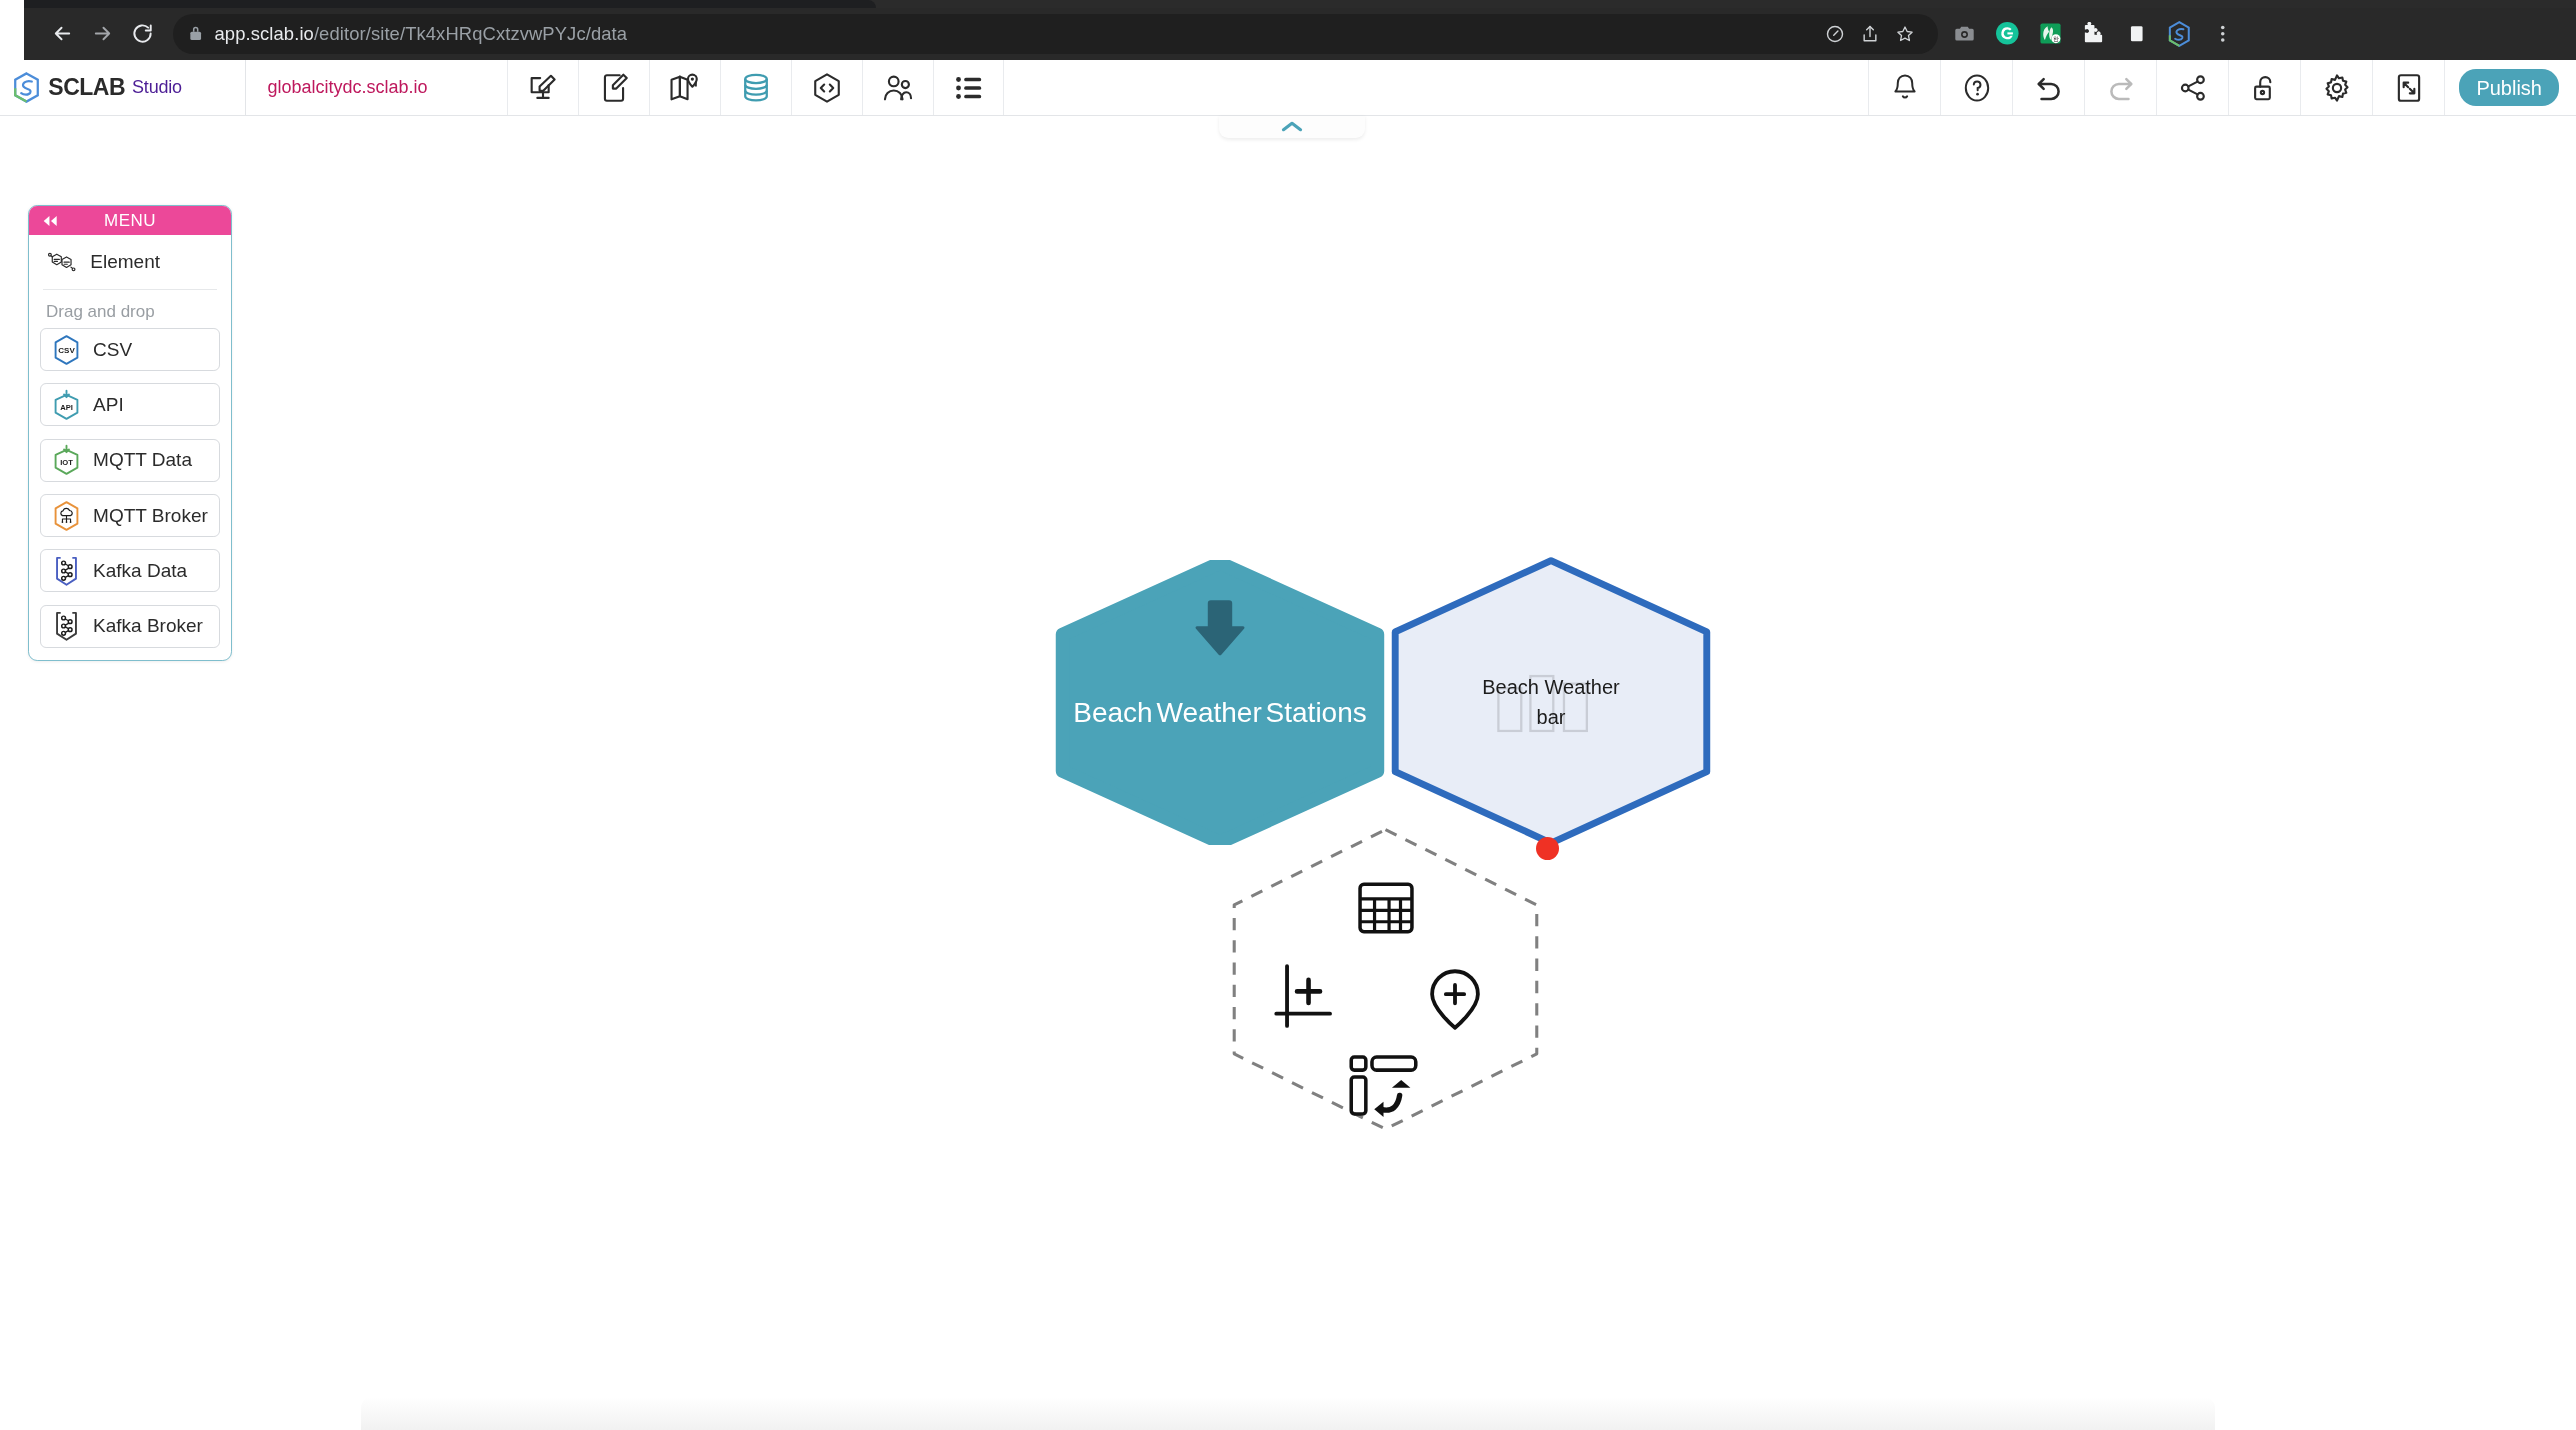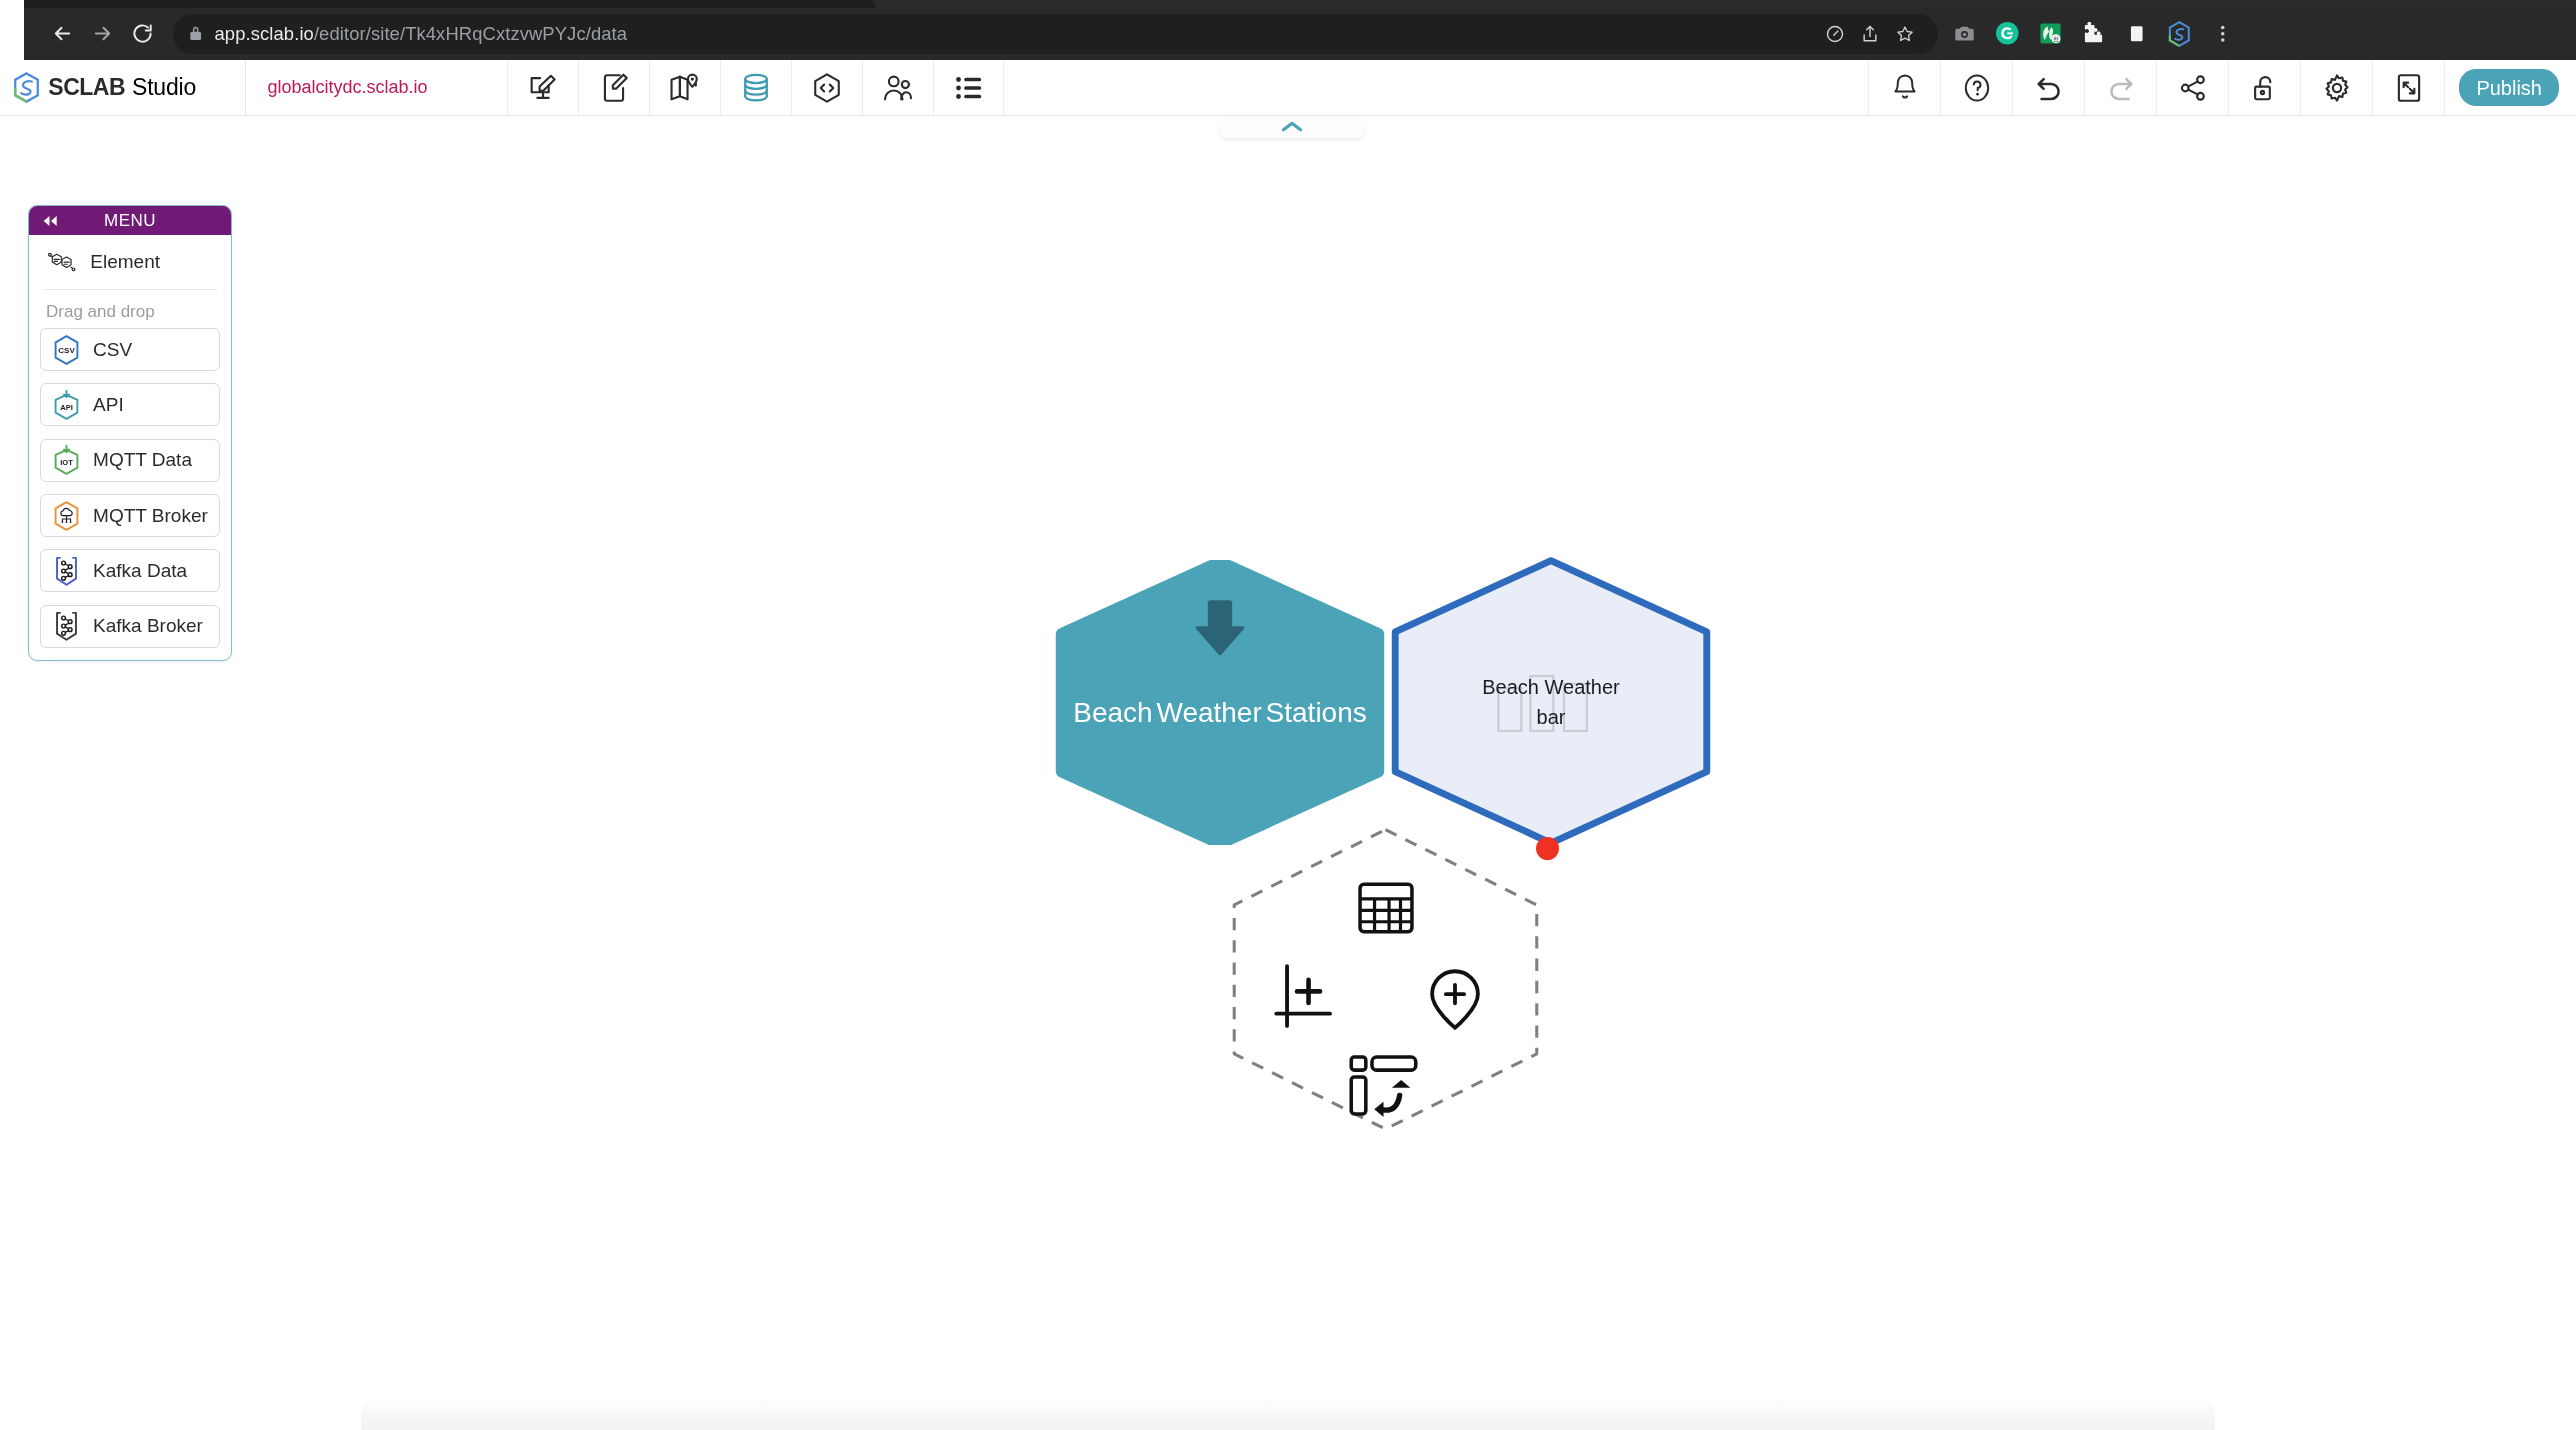--- a/index.html
+++ b/index.html
@@ -53,21 +53,21 @@
   #app-header {
     width:100%; height:56px; background:#ffffff; border-bottom:0.8px solid #e3e5e8;
     display:flex; align-items:stretch;
   }
   #brand {
     width:246px; display:flex; align-items:center; gap:7px; padding-left:12.3px;
     border-right:0.8px solid #e3e5e8; flex:0 0 auto;
   }
   #brand .logo-mark { width:29px; height:31px; flex:0 0 auto; }
   #brand .bname { font-size:23px; font-weight:bold; color:#2b2b2b; letter-spacing:-0.5px; }
-  #brand .bsub { font-size:23px; color:#000000; letter-spacing:-0.2px; }
+  #brand .bsub { font-size:18px; color:#4c1d95; letter-spacing:-0.2px; }
 
   #site-name {
     flex:0 0 auto; width:261px; display:flex; align-items:center; padding-left:21.5px;
     font-size:18px; color:#be185d;
   }
 
   #tool-center { display:flex; align-items:stretch; flex:0 0 auto; }
   .tool-cell {
     width:71px; display:flex; align-items:center; justify-content:center;
     border-left:0.8px solid #e9ebee;
@@ -104,21 +104,21 @@
   }
   #top-collapse-tab svg { width:26px; height:17px; }
 
   
   #sidebar {
     position:absolute; left:28px; top:89px; width:204px;
     background:#ffffff; border:1.5px solid #7fbecd; border-radius:9.2px;
     box-shadow:0 0.8px 3.1px rgba(0,0,0,.07); overflow:hidden;
   }
   #menu-header {
-    height:29px; background:#701a75; display:flex; align-items:center;
+    height:29px; background:#ec4899; display:flex; align-items:center;
     position:relative; cursor:pointer;
   }
   #menu-collapse { position:absolute; left:12.3px; top:50%; transform:translateY(-50%); display:flex; }
   #menu-collapse svg { width:18.4px; height:14px; }
   #menu-title {
     width:100%; text-align:center; color:#ffffff; font-size:17px; letter-spacing:0.5px;
   }
   #element-row {
     display:flex; align-items:center; gap:12.3px; padding:14px 0 14px 17px;
     cursor:pointer;

